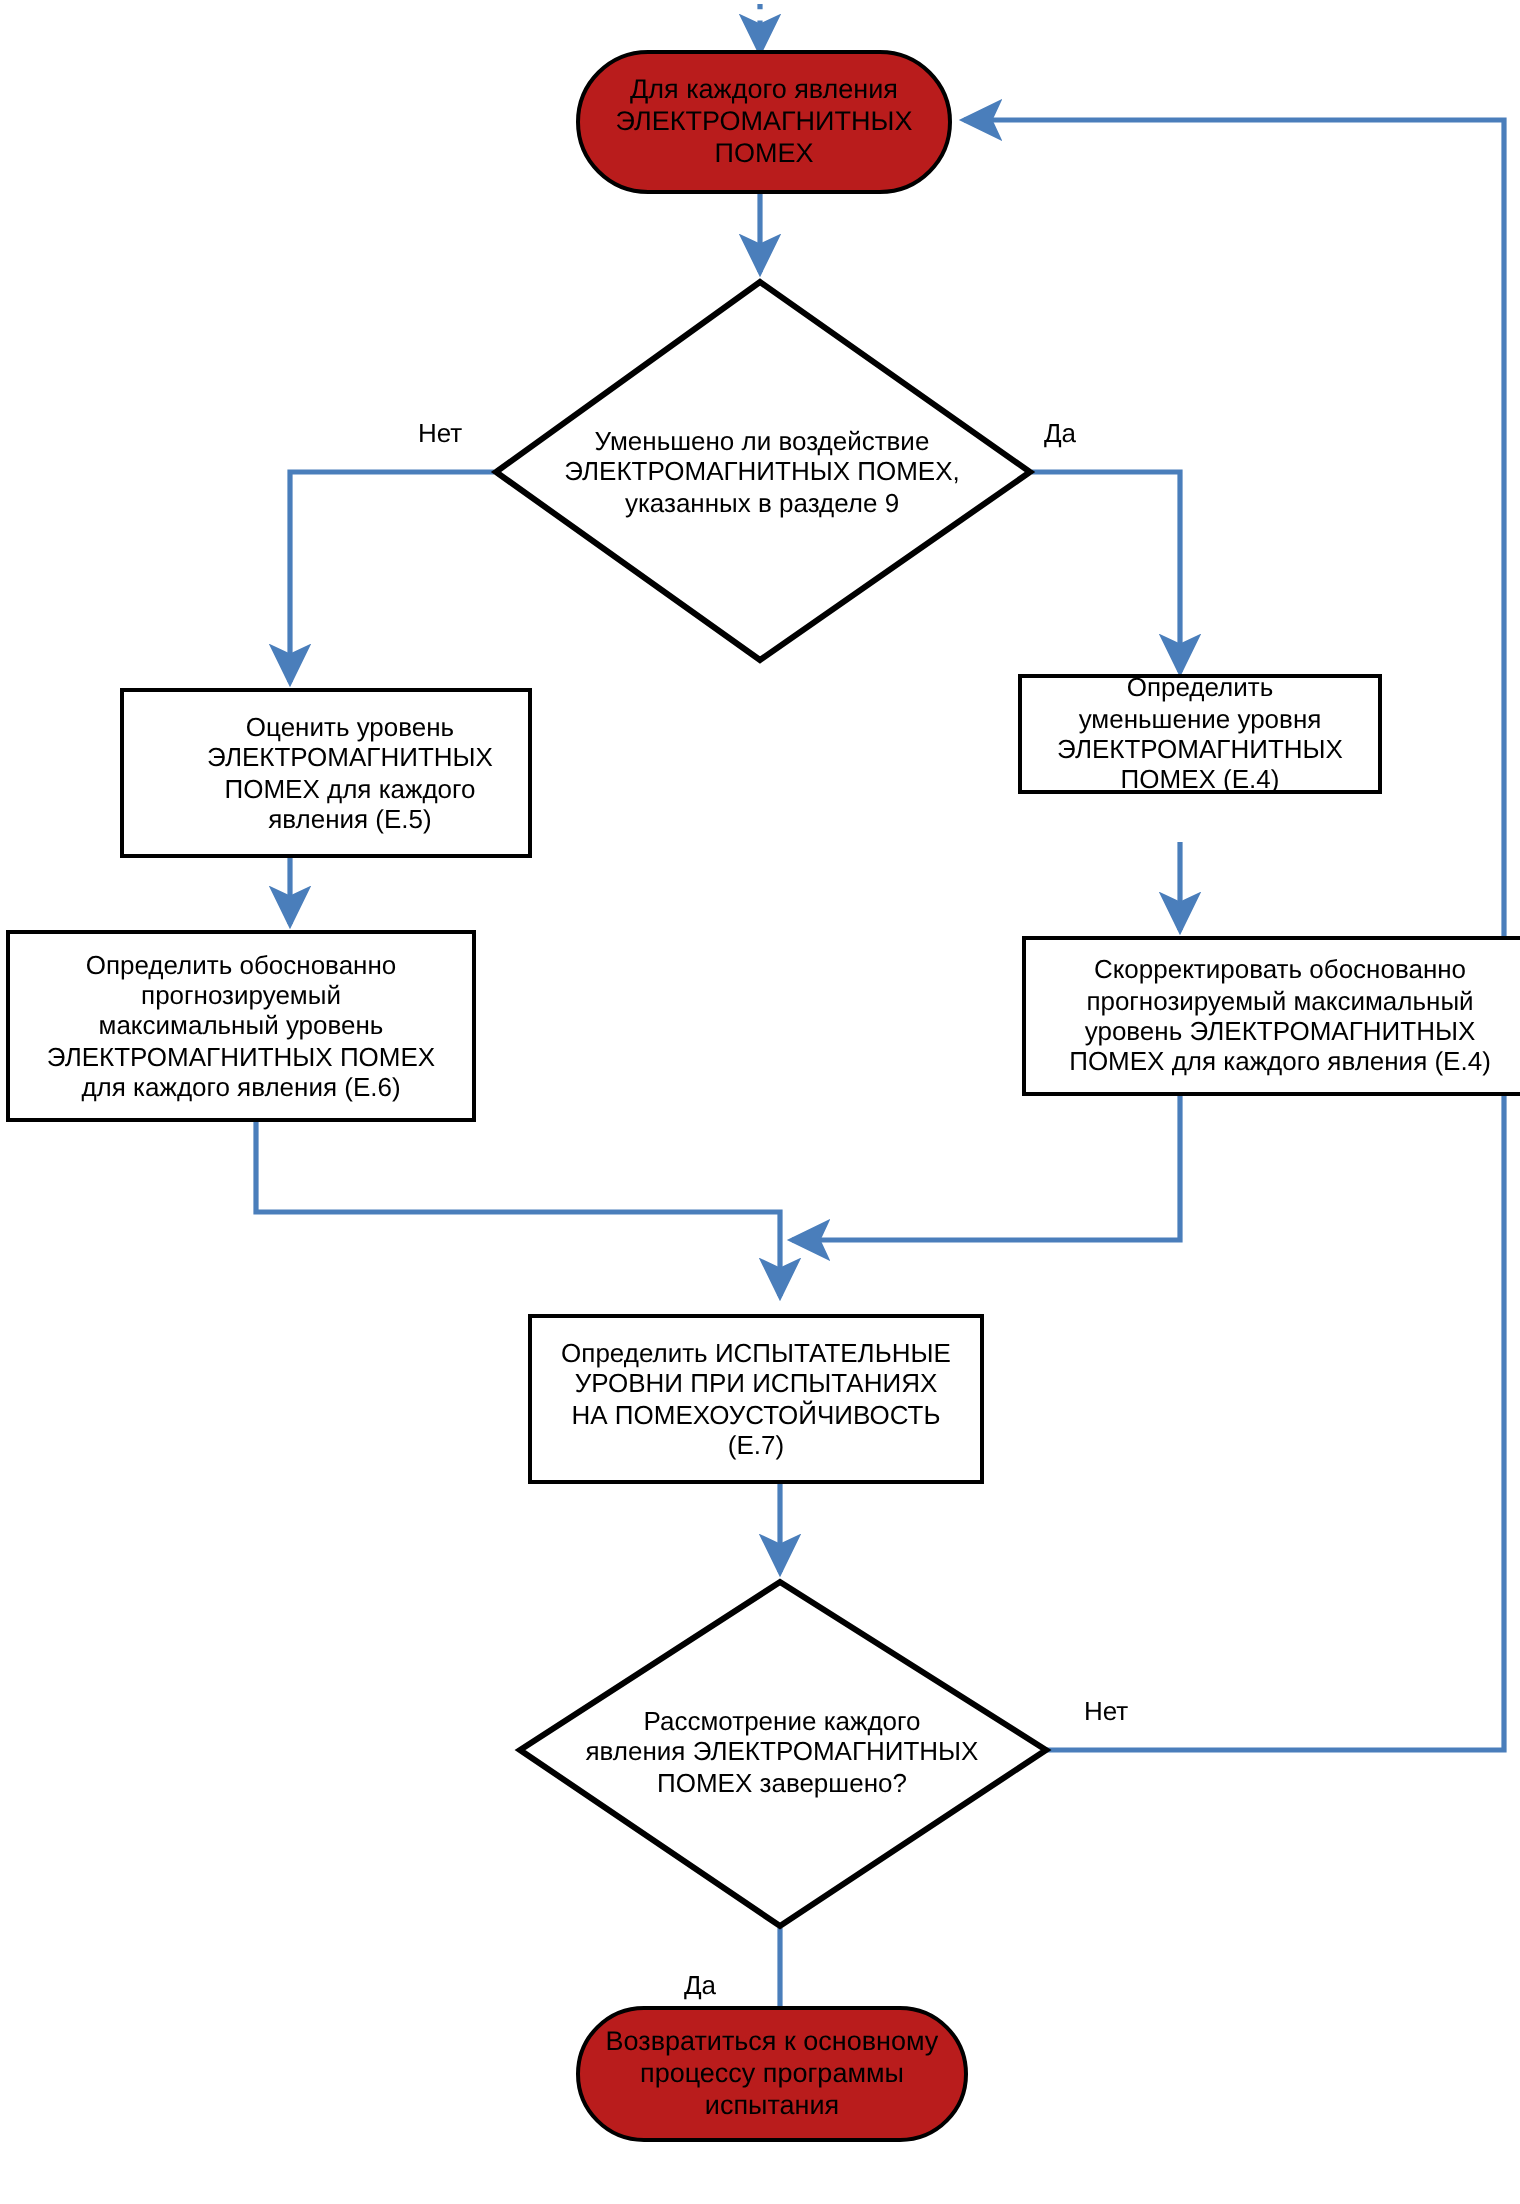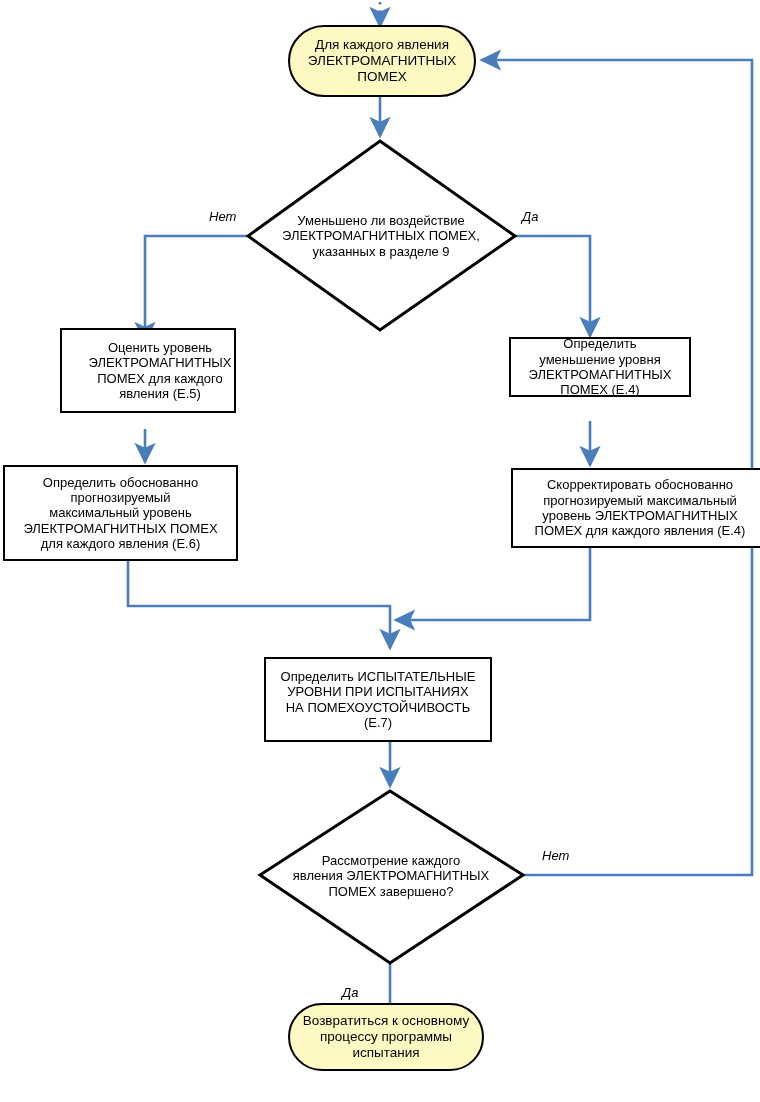--- a/index.html
+++ b/index.html
@@ -2,23 +2,23 @@
 <html><head>
 <meta charset="utf-8">
 <style>
   html,body{margin:0;padding:0;background:#ffffff;}
   body{width:760px;height:1102px;position:relative;overflow:hidden;
        font-family:"Liberation Sans","DejaVu Sans",sans-serif;color:#000;}
   #canvas{position:absolute;left:0;top:0;width:760px;height:1102px;}
   .node{position:absolute;box-sizing:border-box;display:flex;align-items:center;
         justify-content:center;text-align:center;line-height:1.18;z-index:3;}
   .node span{display:block;padding:0 4px;white-space:pre-line;}
-  .terminal{border:2.5px solid #000;border-radius:46px;background:#fef9c3;}
+  .terminal{border:2.5px solid #000;border-radius:46px;background:#b91c1c;}
   .process{border:2.5px solid #000;background:#fff;}
-  .edge-label{position:absolute;z-index:4;font-size:13px;font-style:italic;}
+  .edge-label{position:absolute;z-index:4;font-size:13px;}
 </style>
 </head>
 <body>
 
 <svg id="canvas" viewBox="0 0 760 1102">
   <defs>
     <marker id="ah" markerWidth="9" markerHeight="9" refX="7.4" refY="4.5" orient="auto" markerUnits="strokeWidth">
       <path d="M0,0.4 L8.4,4.5 L0,8.6 L1.9,4.5 Z" fill="#4a7ebb"></path>
     </marker>
   </defs>
@@ -58,21 +58,21 @@
 ЭЛЕКТРОМАГНИТНЫХ
 ПОМЕХ</span>
 </div>
 
 <div class="node" style="left:252px;top:200px;width:258px;height:72px;font-size:13px;">
   <span>Уменьшено ли воздействие
 ЭЛЕКТРОМАГНИТНЫХ ПОМЕХ,
 указанных в разделе 9</span>
 </div>
 
-<div class="node process" style="left:60px;top:328px;width:176px;height:85px;font-size:13px;padding-left:24px;">
+<div class="node process" style="left:60px;top:344px;width:206px;height:85px;font-size:13px;padding-left:24px;">
   <span>Оценить уровень
 ЭЛЕКТРОМАГНИТНЫХ
 ПОМЕХ для каждого
 явления (E.5)</span>
 </div>
 
 <div class="node process" style="left:509px;top:337px;width:182px;height:60px;font-size:13px;">
   <span>Определить
 уменьшение уровня
 ЭЛЕКТРОМАГНИТНЫХ

